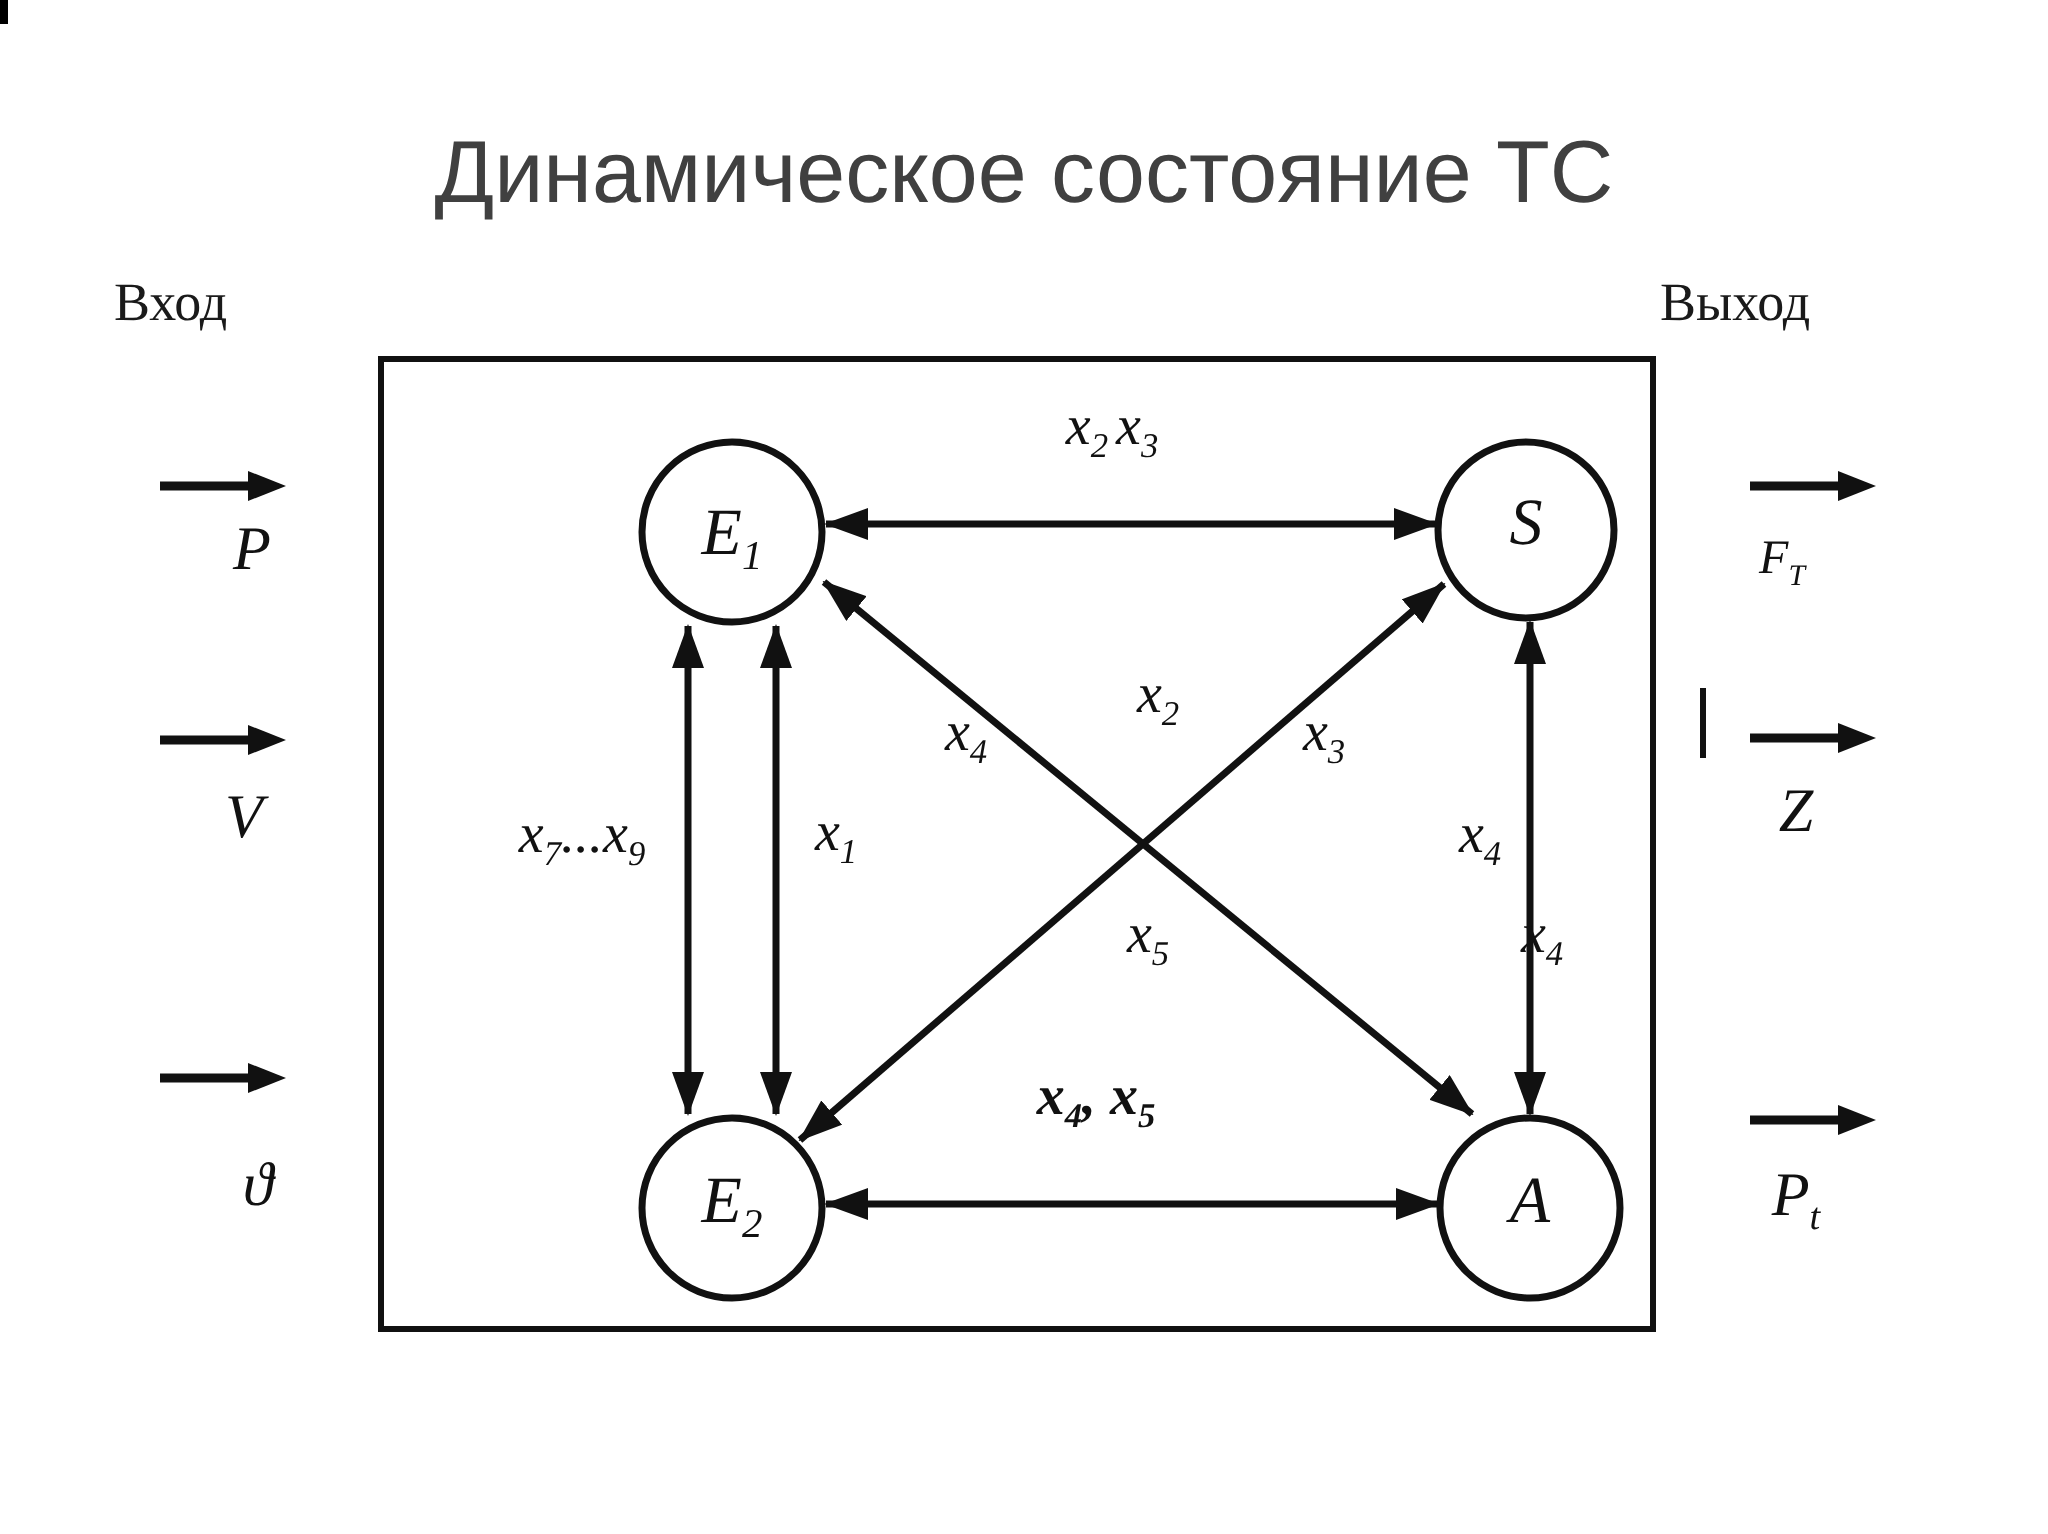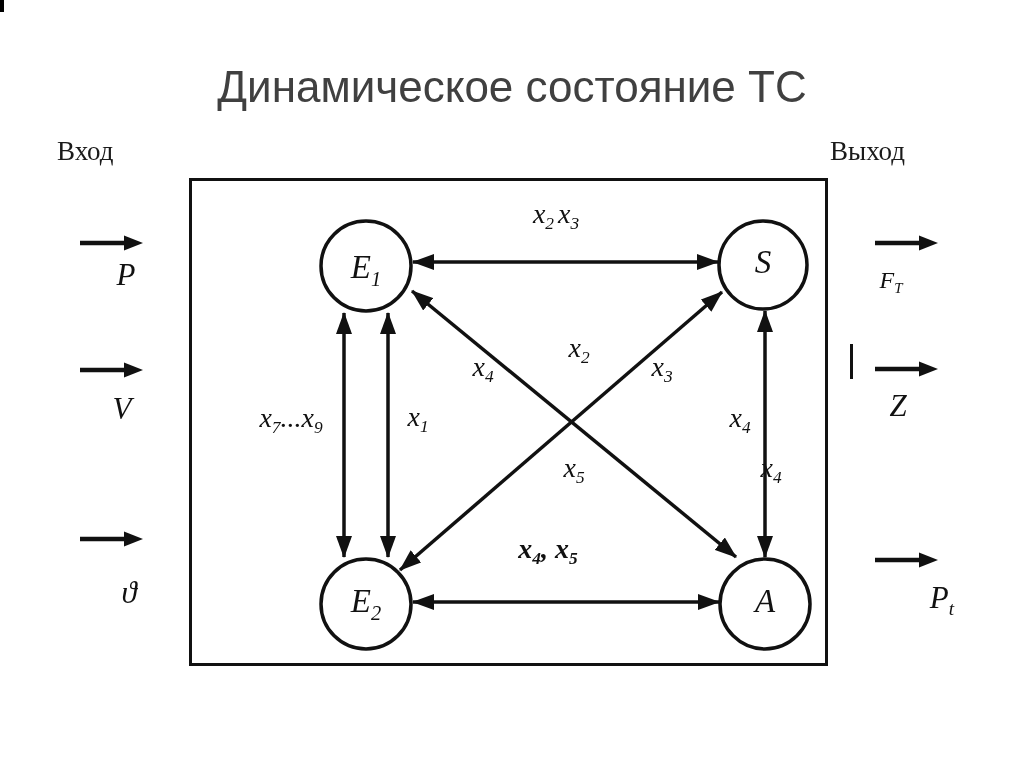--- a/index.html
+++ b/index.html
@@ -71,21 +71,21 @@
     <svg class="arrow" style="left:873px; top:361px;" width="66" height="16" viewBox="0 0 66 16">
       <line x1="2" y1="8" x2="48" y2="8" stroke="#111" stroke-width="4.5"></line>
       <path d="M46,0.5 L65,8 L46,15.5 z" fill="#111"></path>
     </svg>
     <div class="m lbl" style="left:898px; top:408px; font-size:31px;"><span>Z</span><sub></sub></div>
 
     <svg class="arrow" style="left:873px; top:552px;" width="66" height="16" viewBox="0 0 66 16">
       <line x1="2" y1="8" x2="48" y2="8" stroke="#111" stroke-width="4.5"></line>
       <path d="M46,0.5 L65,8 L46,15.5 z" fill="#111"></path>
     </svg>
-    <div class="m lbl" style="left:898px; top:600px; font-size:31px;margin-left:44px;"><span>P</span><sub>t</sub></div>
+    <div class="m lbl" style="left:898px; top:600px; font-size:31px;"><span>P</span><sub>t</sub></div>
   </div>
 
   <svg class="graph" width="639" height="488" viewBox="0 0 639 488">
     <defs>
       <marker id="ah" markerUnits="userSpaceOnUse" markerWidth="22" markerHeight="16" refX="21" refY="8" orient="auto-start-reverse">
         <path d="M0,0 L22,8 L0,16 z" fill="#111"></path>
       </marker>
     </defs>
 
     <rect x="1.5" y="1.5" width="636" height="485" fill="none" stroke="#111" stroke-width="3"></rect>

